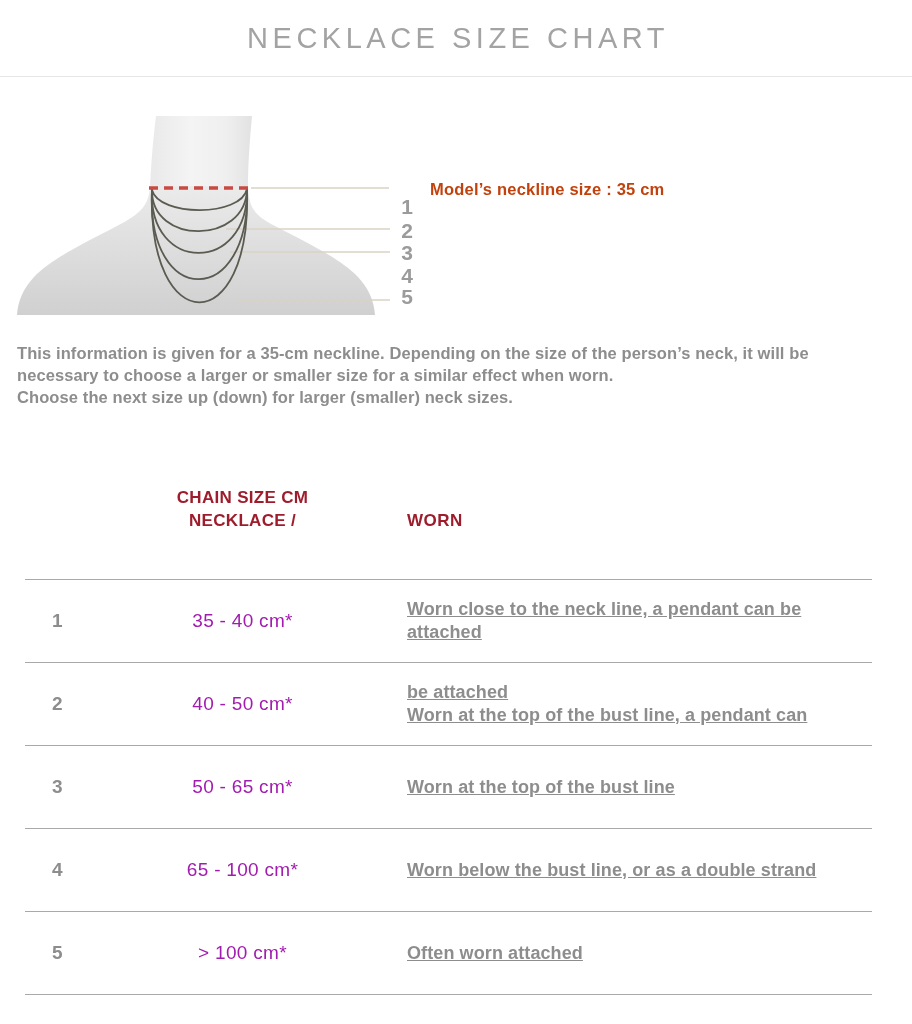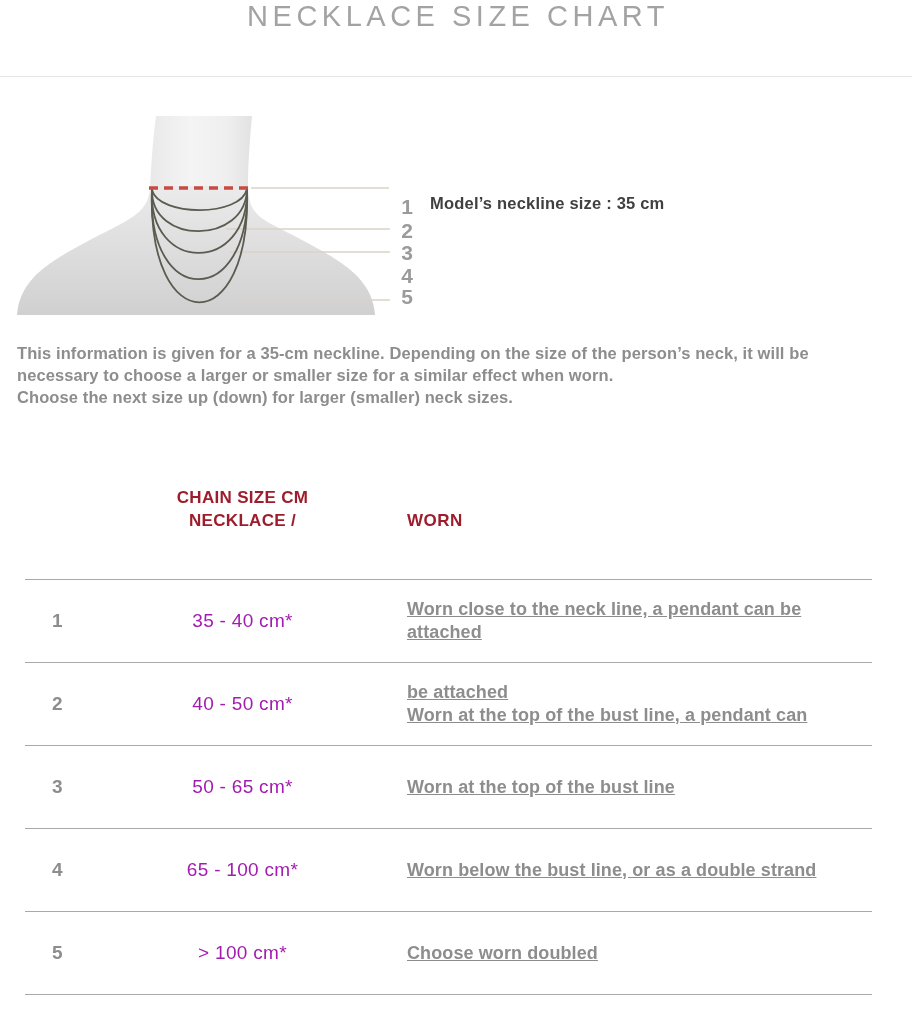--- a/index.html
+++ b/index.html
@@ -8,34 +8,34 @@
     width:912px; height:1024px;
     font-family:"Liberation Sans", sans-serif;
     color:#8d8d8d;
     position:relative;
     overflow:hidden;
   }
   
   .title-bar {
     height:77px;
     border-bottom:1px solid #e6e6e6;
-    display:flex; justify-content:center;
+    display:flex; align-items:center; justify-content:center;
   }
   .page-title {
     font-size:29px; font-weight:400;
     letter-spacing:4.5px;
     color:#a3a3a3;
     padding-left:4px;
   }
   
   .diagram { position:relative; height:252px; }
   .diagram svg { position:absolute; left:0; top:0; display:block; }
   .model-label {
-    position:absolute; left:430px; top:117px;
-    font-size:16.5px; font-weight:700; color:#404040; letter-spacing:0.2px;
+    position:absolute; left:430px; top:103px;
+    font-size:16.5px; font-weight:700; color:#c2410c; letter-spacing:0.2px;
   }
   .num-label {
     position:absolute; left:394px; width:26px; height:26px;
     text-align:center; line-height:26px;
     font-size:21px; font-weight:700; color:#9b9b9b;
   }
   .n1 { top:117px; } .n2 { top:141px; } .n3 { top:163px; } .n4 { top:186px; } .n5 { top:207px; }
   
   .intro {
     margin:13px 20px 0 17px;
@@ -186,18 +186,18 @@
     <div class="row-worn">
       <span>Worn below the bust line, or as a double strand</span>
 
     </div>
   </div>
 
   <div class="t-row">
     <div class="row-num">5</div>
     <div class="row-size">&gt; 100 cm*</div>
     <div class="row-worn">
-      <span>Choose worn doubled</span>
+      <span>Often worn attached</span>
 
     </div>
   </div>
 
 </section>
 
 </body></html>

